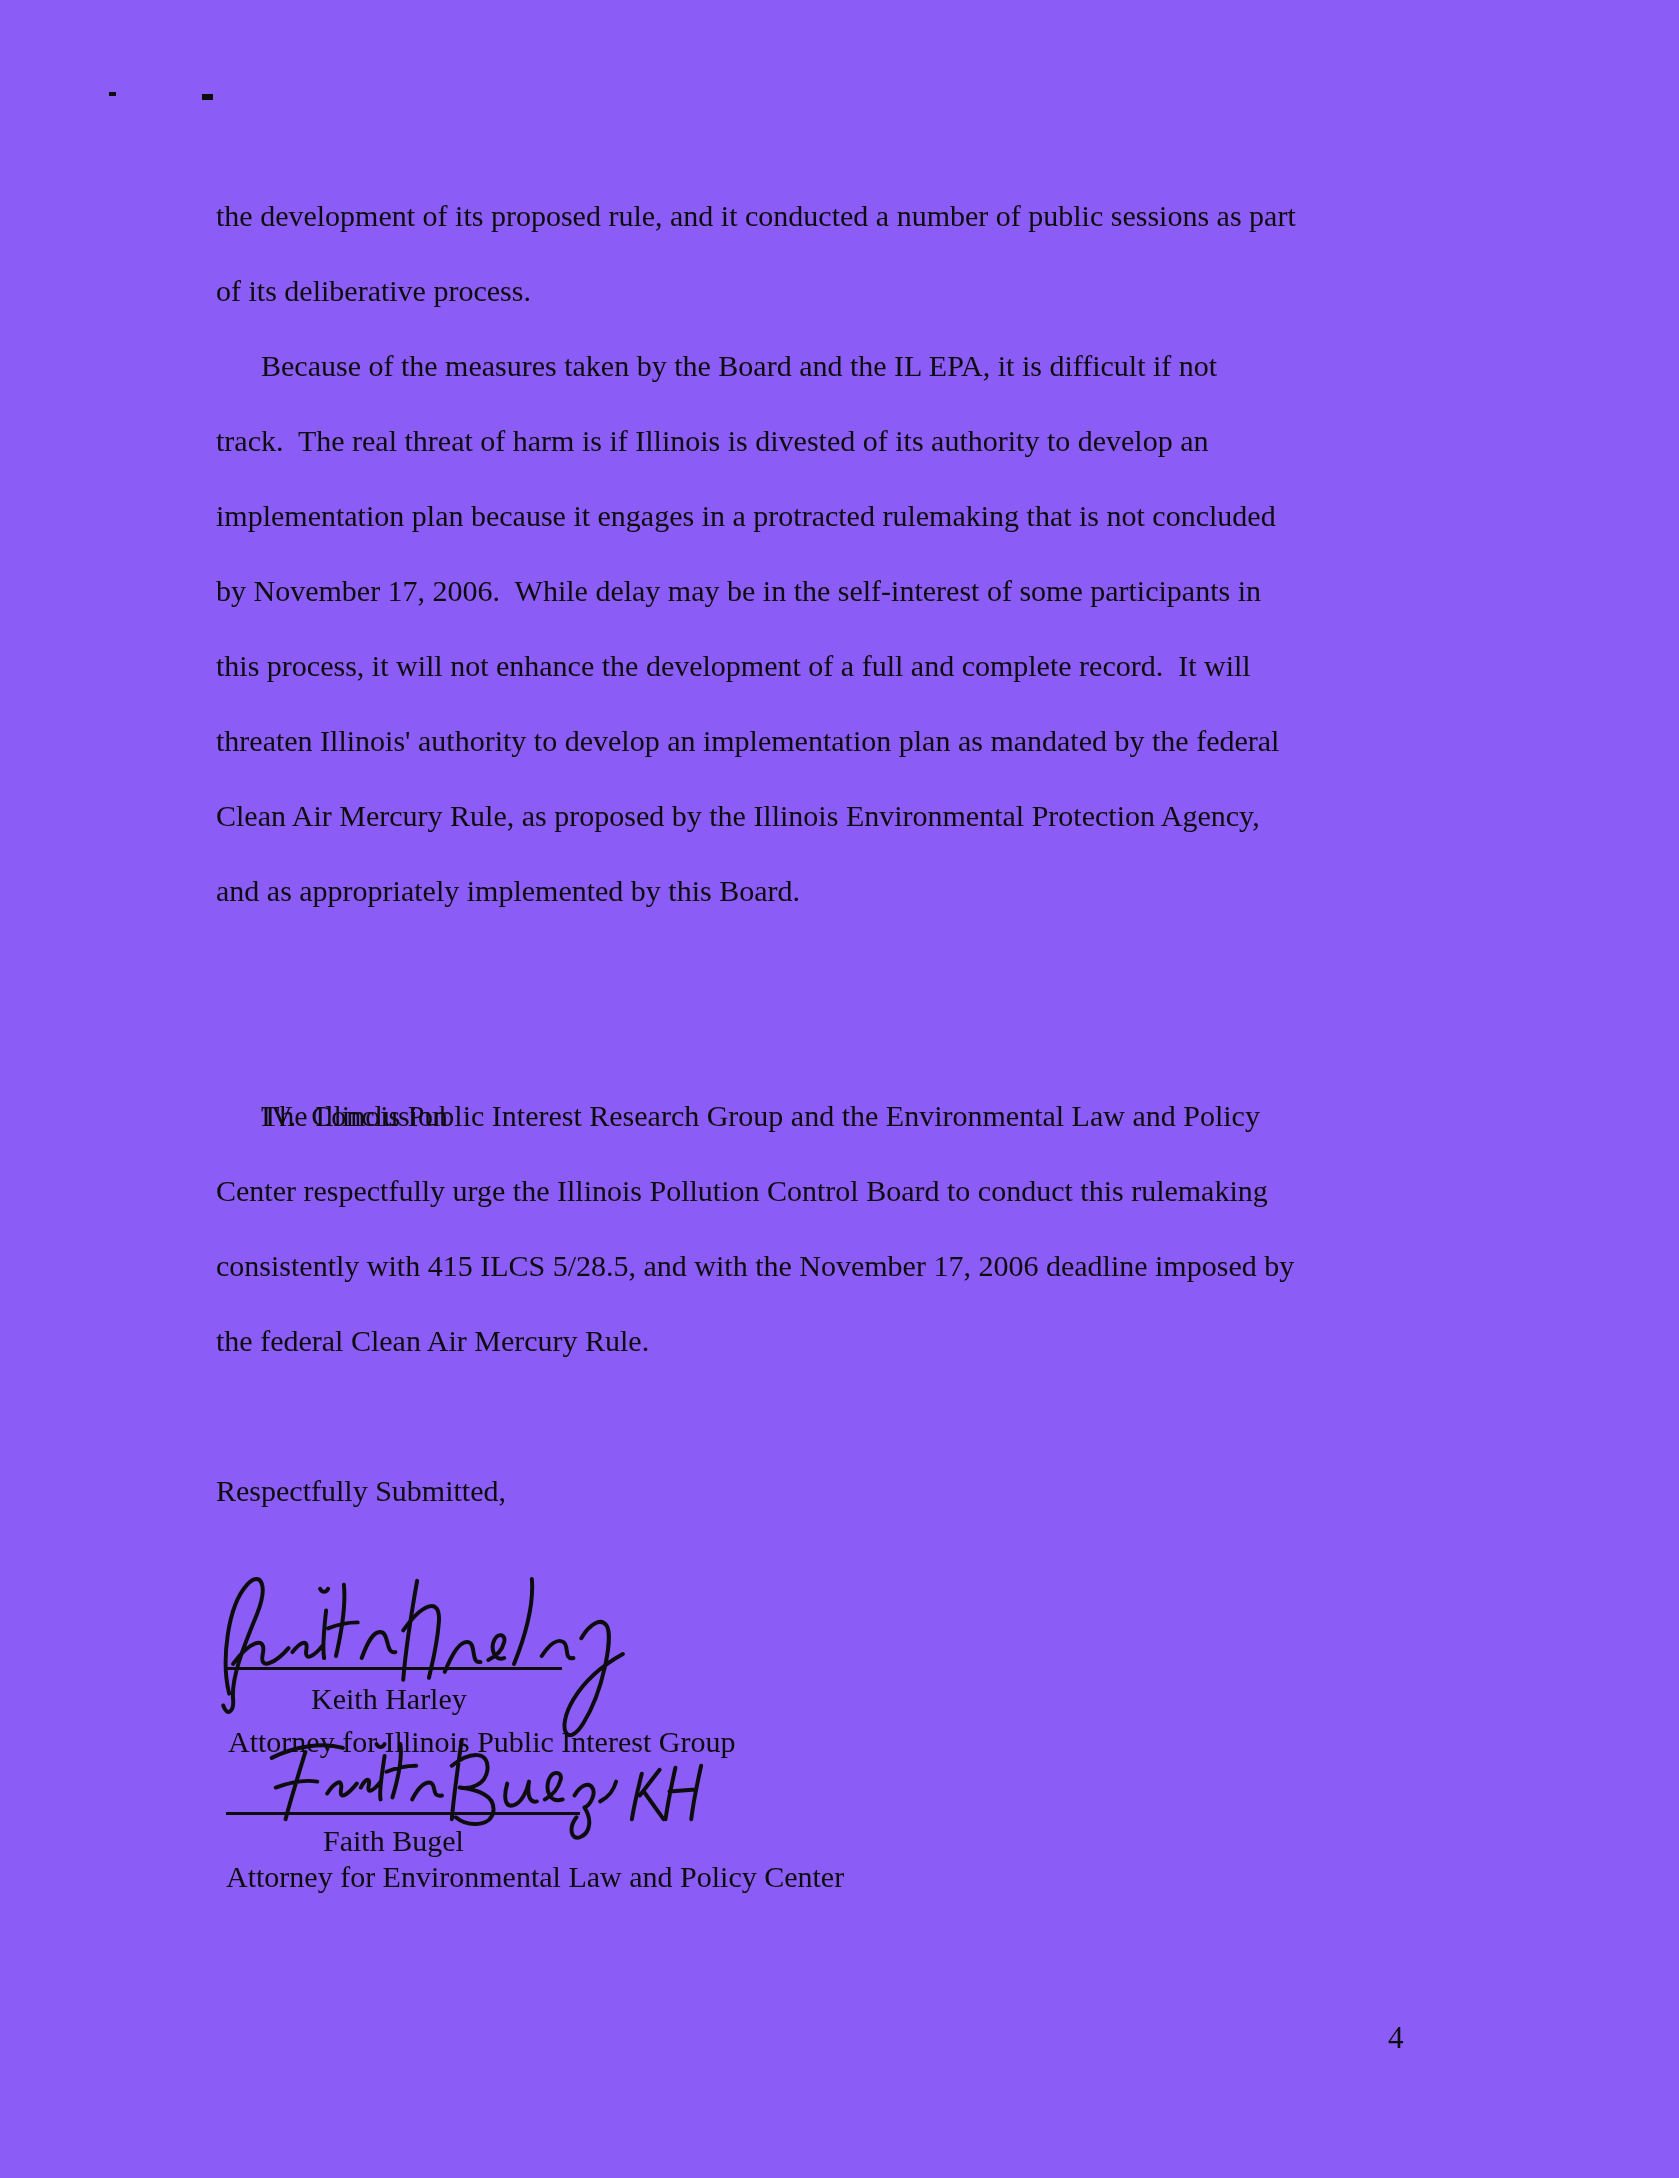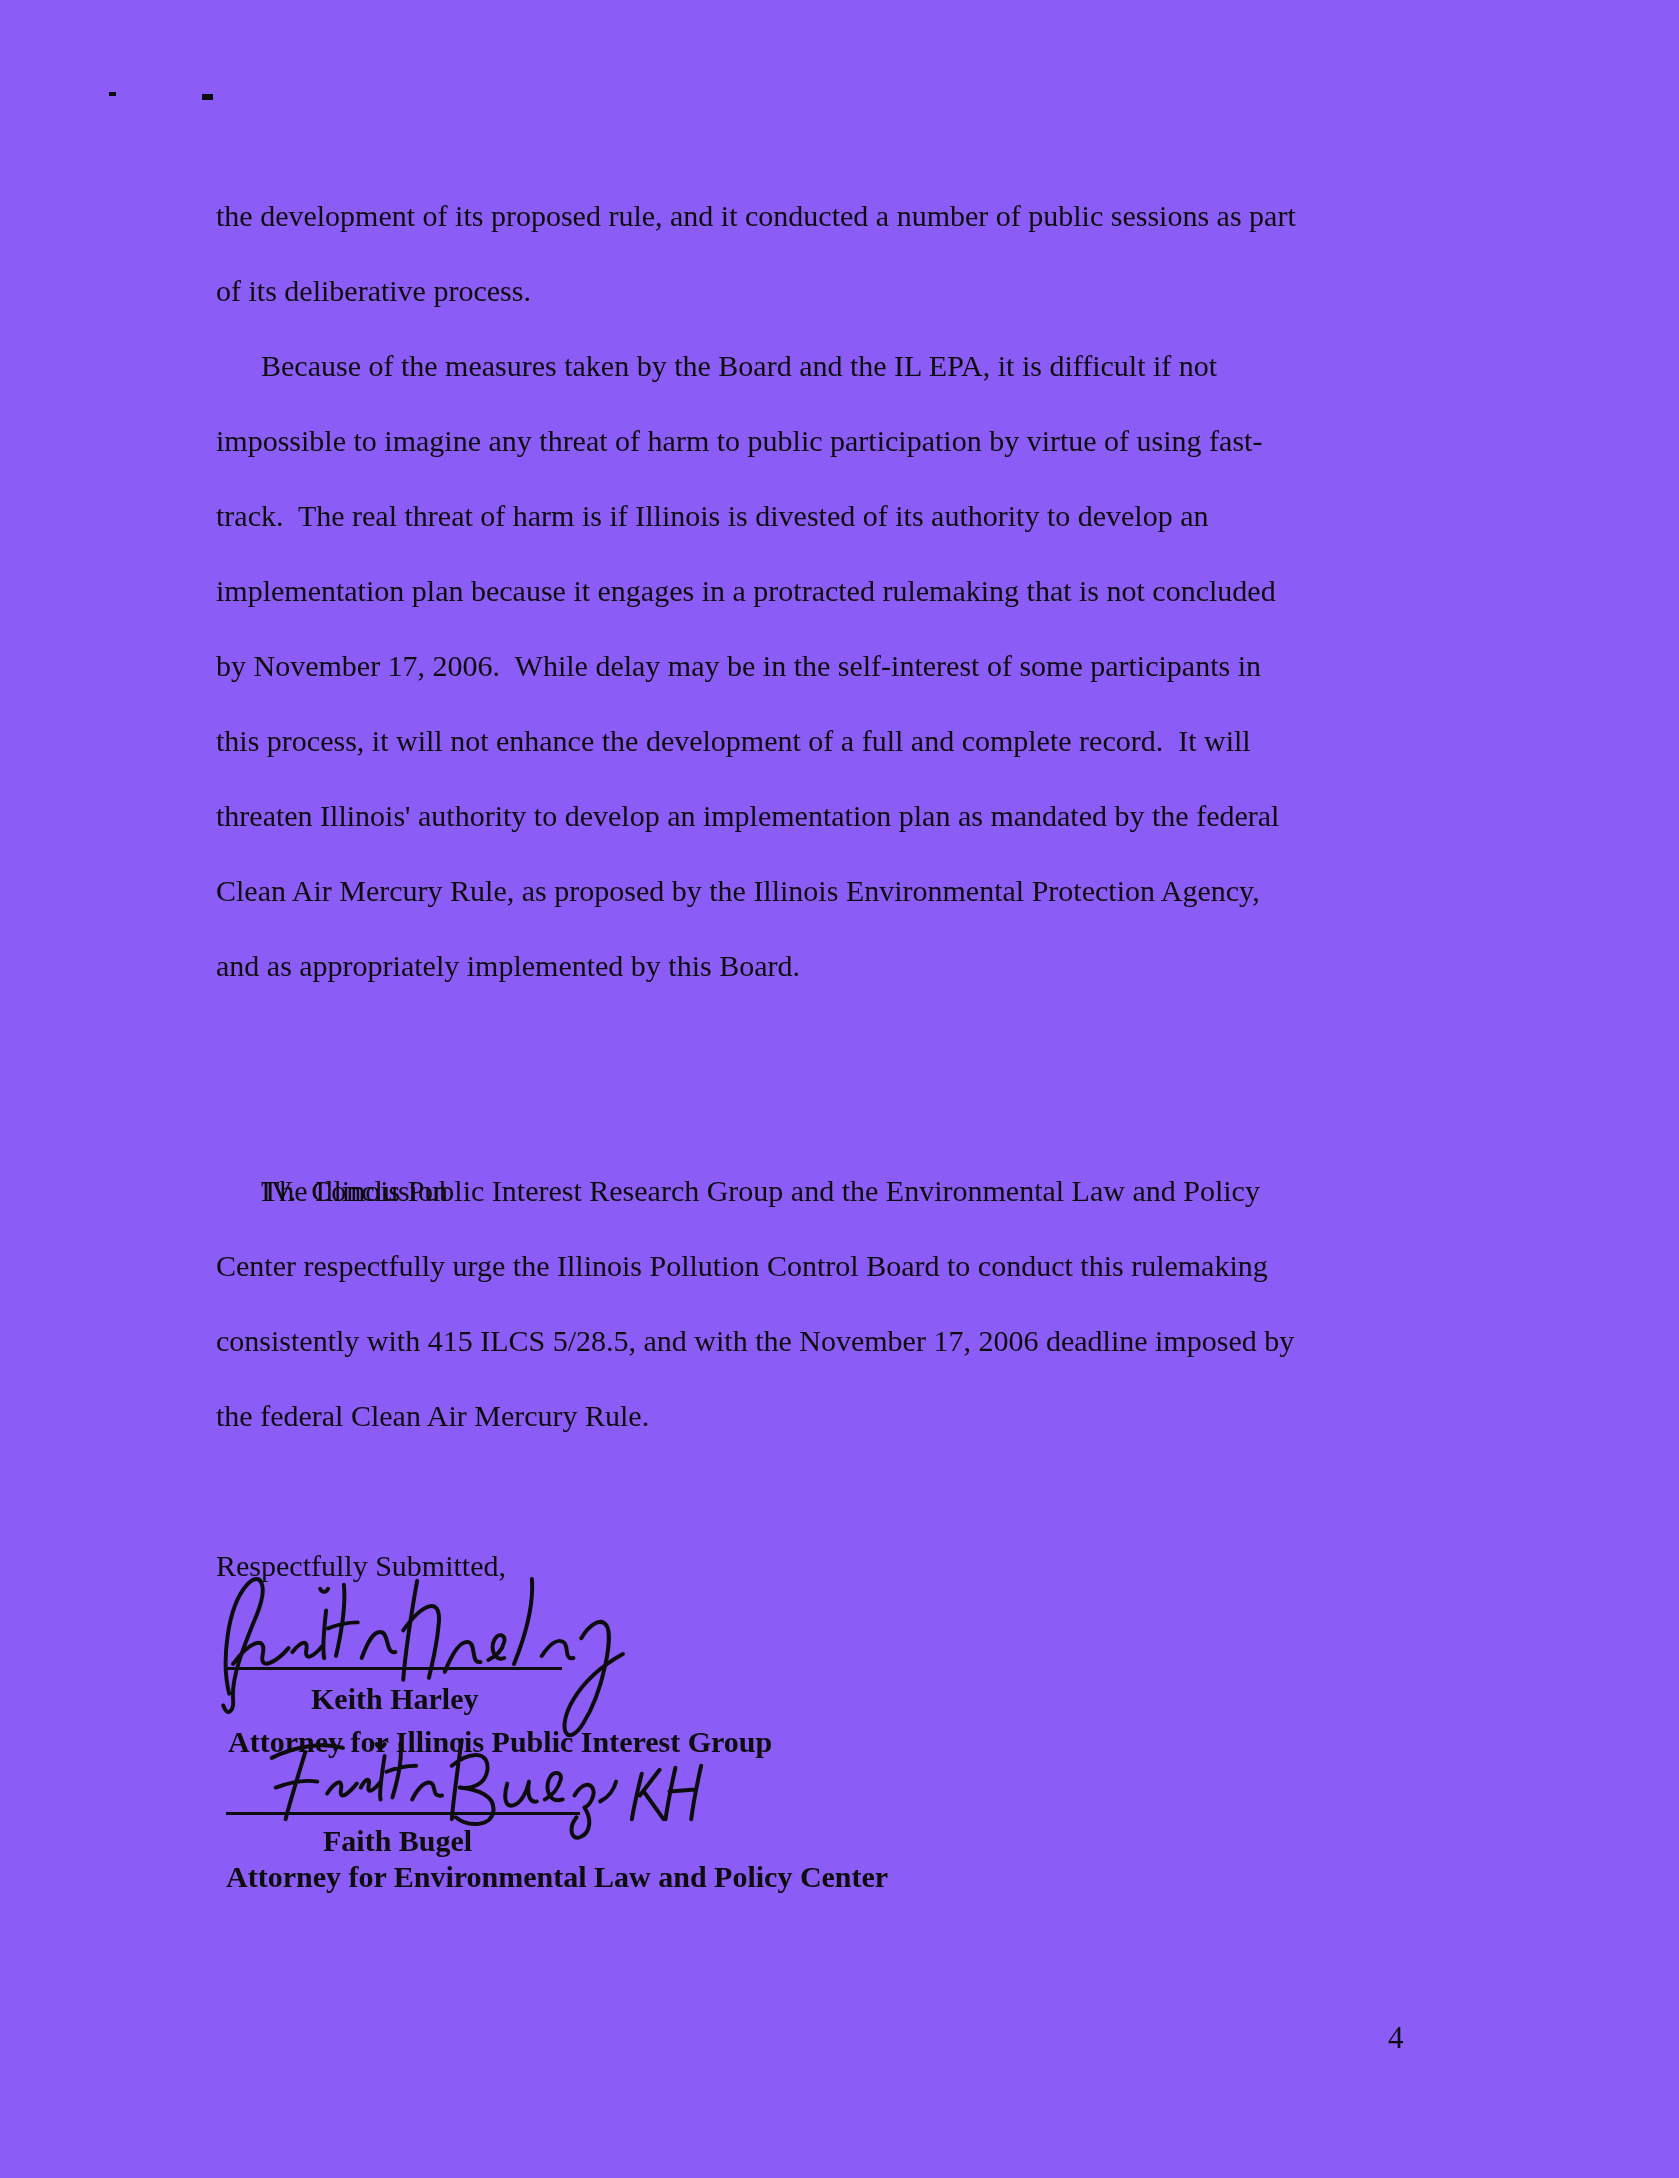--- a/index.html
+++ b/index.html
@@ -54,21 +54,20 @@
     height: 3px;
   }
   .rule-1 { left: 226px; top: 1667px; width: 336px; }
   .rule-2 { left: 226px; top: 1812px; width: 354px; }
 
   .abs-text {
     position: absolute;
     font-size: 30px;
     line-height: 38px;
     white-space: pre;
-    font-weight: bold;
   }
   .sig-name-1  { left: 311px; top: 1680px; }
   .sig-title-1 { left: 228px; top: 1723px; text-align: center; }
   .sig-name-2  { left: 323px; top: 1822px; }
   .sig-title-2 { left: 226px; top: 1858px; }
 
   .page-number {
     position: absolute;
     left: 1388px;
     top: 2020px;
@@ -81,21 +80,20 @@
 <div class="page">
 
   <div class="scan-mark mark-1"></div>
   <div class="scan-mark mark-2"></div>
 
   <div class="text-column">
     <div class="line">the development of its proposed rule, and it conducted a number of public sessions as part</div>
     <div class="line">of its deliberative process.</div>
 
     <div class="line indent">Because of the measures taken by the Board and the IL EPA, it is difficult if not</div>
-    <div class="line">impossible to imagine any threat of harm to public participation by virtue of using fast-</div>
     <div class="line">track.  The real threat of harm is if Illinois is divested of its authority to develop an</div>
     <div class="line">implementation plan because it engages in a protracted rulemaking that is not concluded</div>
     <div class="line">by November 17, 2006.  While delay may be in the self-interest of some participants in</div>
     <div class="line">this process, it will not enhance the development of a full and complete record.  It will</div>
     <div class="line">threaten Illinois' authority to develop an implementation plan as mandated by the federal</div>
     <div class="line">Clean Air Mercury Rule, as proposed by the Illinois Environmental Protection Agency,</div>
     <div class="line">and as appropriately implemented by this Board.</div>
 
     <div class="spacer"></div>
 

